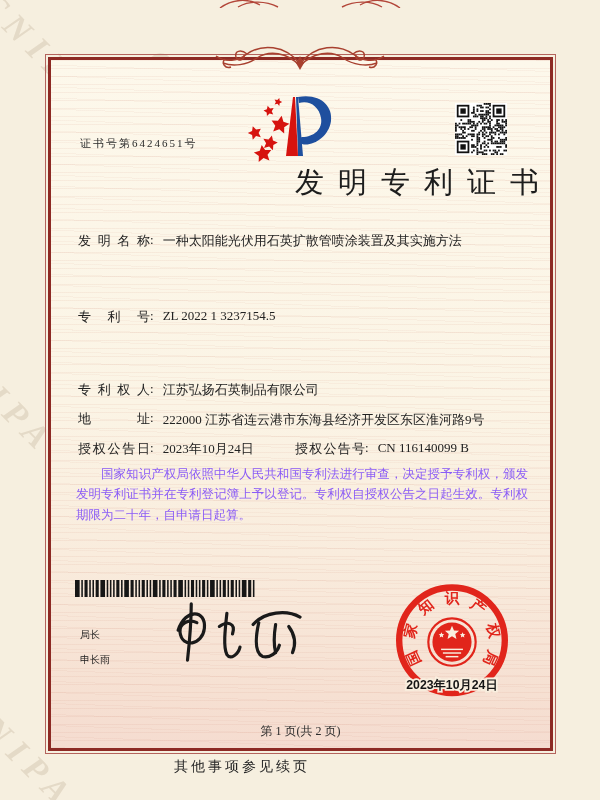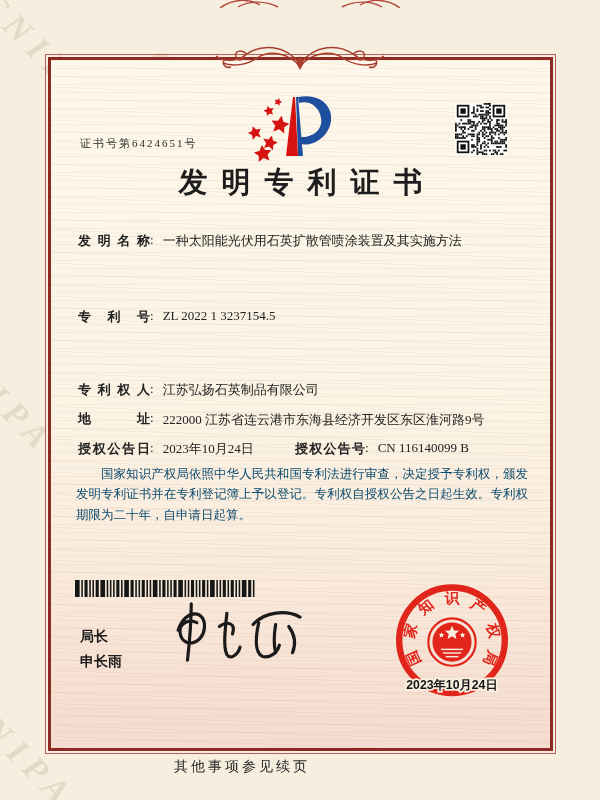--- a/index.html
+++ b/index.html
@@ -11,33 +11,33 @@
   .frame{position:absolute;left:48px;top:57px;width:499px;height:688px;
          border:3px solid #8d2a24;outline:1px solid #b4635c;outline-offset:2px;
          background:linear-gradient(180deg,#fdf8eb 0%,#fbf4e5 50%,#f9ecdd 72%,#f6e0d2 92%,#f5dcd0 100%);
          z-index:2;}
   .frame::before{content:"";position:absolute;inset:0;
          background:repeating-linear-gradient(180deg,rgba(205,130,110,0.10) 0 1px,transparent 1px 8px),
                     repeating-linear-gradient(182deg,rgba(205,130,110,0.07) 0 1px,transparent 1px 11px);
          pointer-events:none;}
   .abs{position:absolute;z-index:3;}
   .cert-number{left:80px;top:108px;font-size:11px;letter-spacing:2px;color:#2b2b2b;margin-top:28px;}
-  .title{left:48px;top:163px;width:505px;text-align:center;font-size:29px;font-weight:bold;
+  .title{left:48px;top:163px;width:505px;text-align:right;font-size:29px;font-weight:normal;
          letter-spacing:14px;color:#1d1d1d;text-indent:14px;}
   .row{left:78px;font-size:13px;color:#222;white-space:nowrap;}
-  .lbl{display:inline-block;width:72px;text-align:justify;text-align-last:justify;vertical-align:top;font-weight:bold;}
+  .lbl{display:inline-block;width:72px;text-align:justify;text-align-last:justify;vertical-align:top;}
   .colon{margin-right:9px;}
   .val{display:inline-block;vertical-align:top;}
   .val.wrap{white-space:normal;width:372px;line-height:1.55;}
   .pair2{position:absolute;left:217px;top:0;white-space:nowrap;}
   .pair2 .lbl{width:70px;}
-  .paras{left:76px;top:464px;width:452px;font-size:12.5px;line-height:1.62;color:#0c4a6e;
+  .paras{left:76px;top:464px;width:452px;font-size:12.5px;line-height:1.62;color:#8b5cf6;
          text-align:justify;z-index:3;position:absolute;}
   .paras p{margin:0 0 5px 0;text-indent:2em;}
-  .director{left:80px;font-size:14px;font-weight:bold;color:#1b1b1b;
+  .director{left:80px;font-size:10px;font-weight:normal;color:#1b1b1b;
             font-family:"Liberation Sans","DejaVu Sans",sans-serif;}
   .pageinfo{left:48px;top:723px;width:505px;text-align:center;font-size:12px;color:#2b2b2b;}
   .note{left:0;top:758px;width:484px;text-align:center;font-size:14px;letter-spacing:3px;color:#262626;}
   svg{display:block;}
 </style>
 </head>
 <body>
 
 <div class="page">
 
@@ -494,16 +494,17 @@
       </g>
       <g stroke="#f9efdf" stroke-width="1.6" fill="none">
         <path d="M58,74 H82"></path>
           <path d="M60,78 H80"></path>
           <path d="M63,82 H77"></path>
       </g>
     </g>
     <text x="70" y="118" font-family="'Liberation Sans',sans-serif" font-size="13.5" font-weight="bold" fill="#151515" text-anchor="middle" stroke="#f9efdf" stroke-width="4" paint-order="stroke">2023年10月24日</text>
   </svg>
 
+  <div class="abs pageinfo">第 1 页(共 2 页)</div>
 
   <div class="abs note">其他事项参见续页</div>
 
 </div>
 
 </body></html>

